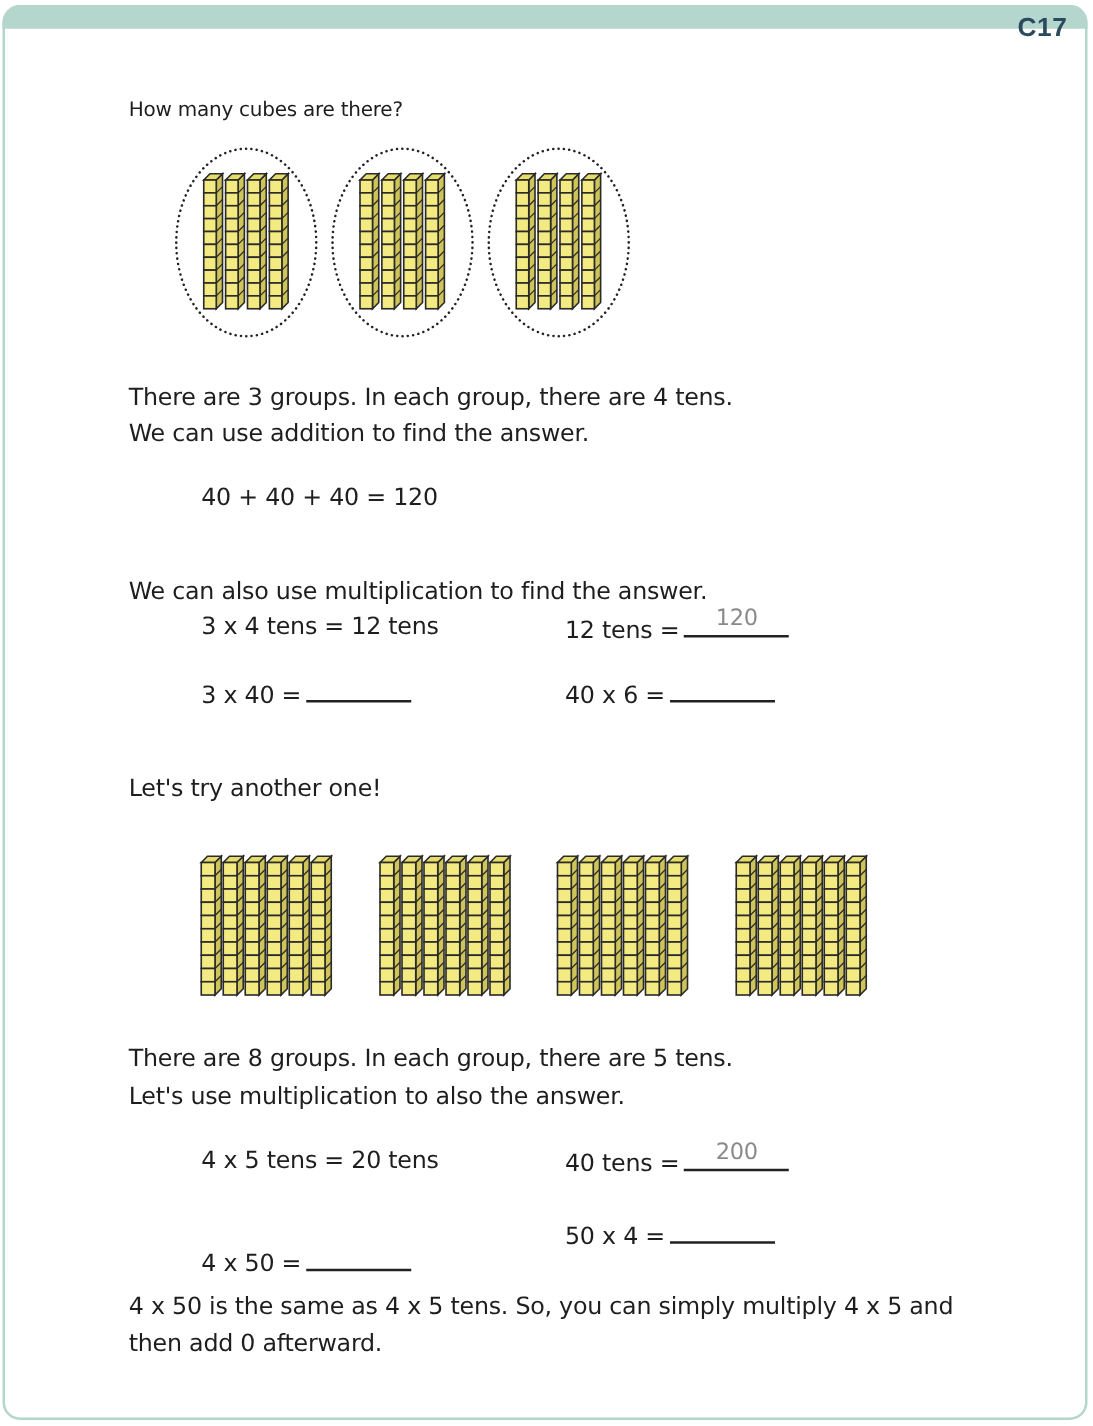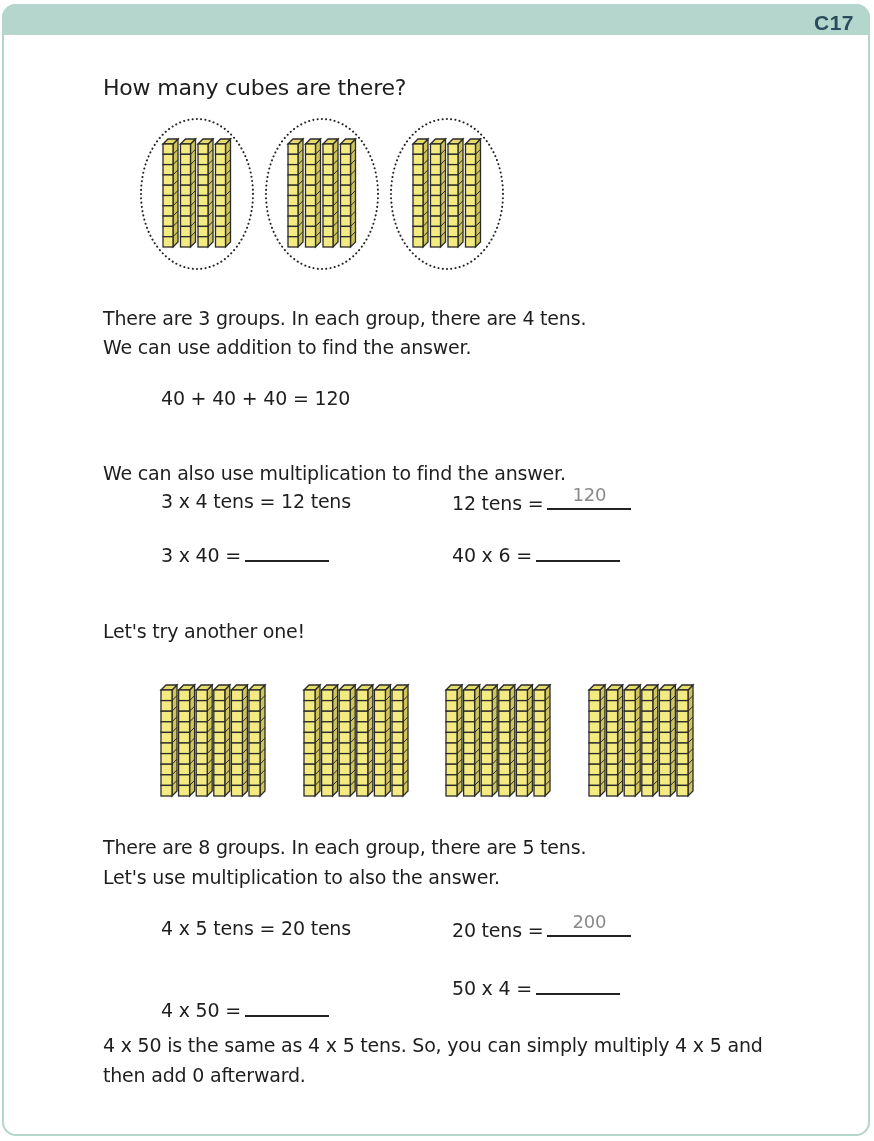--- a/index.html
+++ b/index.html
@@ -1,25 +1,25 @@
 <!DOCTYPE html>
 <html><head>
 <meta charset="utf-8">
 <style>
   html, body { margin: 0; padding: 0; background: #ffffff; }
   body { width: 874px; height: 1141px; position: relative; overflow: hidden;
          font-family: "DejaVu Sans", "Liberation Sans", sans-serif; color: #1e1e1e; }
   .page-frame { position: absolute; left: 2px; top: 4px; width: 868px; height: 1132px;
                 border: 2px solid #b4d6cc; border-radius: 14px; box-sizing: border-box; background: #fff; }
-  .header-band { position: absolute; left: 2px; top: 4px; width: 868px; height: 31px;
+  .header-band { position: absolute; left: 2px; top: 4px; width: 868px; height: 19px;
                  background: #b4d6cc; border-radius: 14px 14px 0 0; }
   .page-code { position: absolute; right: 16px; top: 7px; font-family: "Liberation Sans", sans-serif;
                font-weight: bold; font-size: 21px; color: #2c4a5e; letter-spacing: 0.5px; }
   .txt { position: absolute; font-size: 19px; line-height: 30px; white-space: nowrap; letter-spacing: -0.2px; }
-  .title { font-size: 22px; }
+  .title { font-size: 16px; }
   .blank { display: inline-block; width: 84px; border-bottom: 2px solid #222; height: 22px; vertical-align: baseline;
            position: relative; margin-left: 4px; }
   .blank .ans { position: absolute; left: 0; right: 0; bottom: 0px; text-align: center; color: #8a8a8a;
                 font-size: 18px; line-height: 26px; }
   svg.figure { position: absolute; }
 </style>
 </head>
 <body>
 
 <div class="page-frame"></div>
@@ -883,21 +883,21 @@
       <rect x="522" y="105.39999999999999" width="11" height="10.6" fill="#f3eb82" stroke="#2a2a2a" stroke-width="1.3"></rect>
       <line x1="533" y1="105.39999999999999" x2="538" y2="100.39999999999999" stroke="#2a2a2a" stroke-width="1"></line>
     </g>
   </svg>
 
 <div class="txt" style="left:103px; top:832px;">There are 8 groups. In each group, there are 5 tens.</div>
 <div class="txt" style="left:103px; top:862px;">Let's use multiplication to also the answer.</div>
 
 <div class="txt" style="left:161px; top:913px;">4 x 5 tens = 20 tens</div>
 <div class="txt" style="left:452px; top:913px;">
-  <span>20 tens =</span><span class="blank"><span class="ans">200</span></span>
+  <span>40 tens =</span><span class="blank"><span class="ans">200</span></span>
 </div>
 
 <div class="txt" style="left:161px; top:993px;">
   <span>4 x 50 =</span><span class="blank"><span class="ans"></span></span>
 </div>
 <div class="txt" style="left:452px; top:971px;">
   <span>50 x 4 =</span><span class="blank"><span class="ans"></span></span>
 </div>
 
 <div class="txt" style="left:103px; top:1030px;">4 x 50 is the same as 4 x 5 tens. So, you can simply multiply 4 x 5 and</div>

